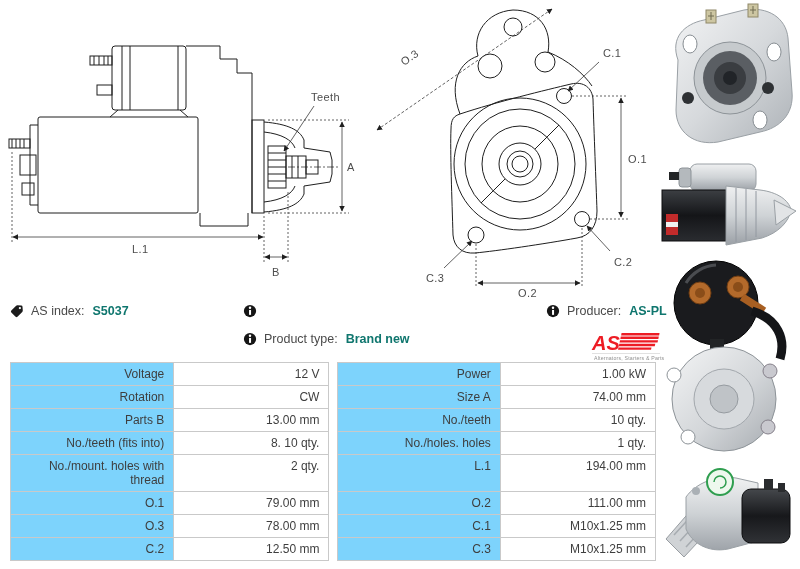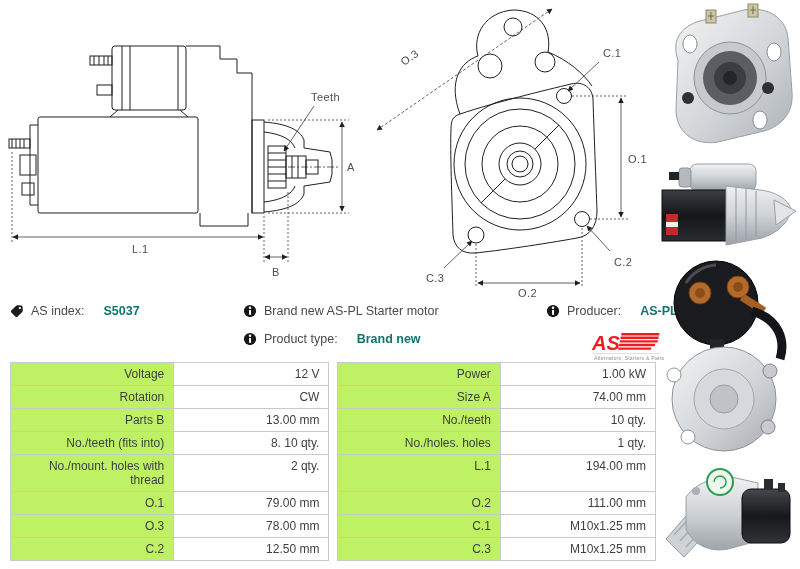--- a/index.html
+++ b/index.html
@@ -10,35 +10,35 @@
     font-family: "Liberation Sans", sans-serif; color: #3e3e3e;
   }
   
   .drawing { position: absolute; top: 0; }
   .drawing.side  { left: 0;   width: 356px; height: 296px; }
   .drawing.front { left: 356px; width: 304px; height: 300px; }
   .dim-label { font-size: 11px; fill: #4d4d4d; letter-spacing: .4px; }
   
   .info-block { position: absolute; top: 303px; }
   .info-line { display: flex; align-items: center; gap: 7px; height: 16px; margin-bottom: 12px; }
-  .info-line .txt { display: flex; gap: 19px; font-size: 12.5px; color: #4a4a4a; white-space: nowrap; }
+  .info-line .txt { display: flex; gap: 8px; font-size: 12.5px; color: #4a4a4a; white-space: nowrap; }
   .info-line b { color: #0f766e; }
   .red-line .txt b { color: #ED1C24; }
   .icon14 { width: 14px; height: 14px; flex: 0 0 14px; }
   .info-left  { left: 10px; }
   .info-mid   { left: 243px; }
   .info-right { left: 546px; width: 118px; text-align: right; }
   .as-logo { display: block; margin-left: auto; margin-top: 0px; }
   
   .spec { position: absolute; left: 10px; top: 362px; width: 646px; border-collapse: collapse; }
   .spec td {
     border: 1px solid #c9c9c9; font-size: 12px; color: #3e3e3e;
     text-align: right; vertical-align: top; padding: 4px 9px; line-height: 14px;
   }
-  .spec td.lbl { background: #bef264; width: 160px; }
+  .spec td.lbl { background: #7dd3fc; width: 160px; }
   .spec td.val { background: #ffffff; width: 152px; white-space: nowrap; margin-left: 28px; }
   .spec td.gap { border: none; background: #ffffff; width: 8px; padding: 0; }
   
   .photos { position: absolute; left: 656px; top: 0; width: 144px; height: 569px; display: flex; flex-direction: column; }
   .photo { display: block; }
 </style>
 </head>
 <body>
 
 <div class="page">
@@ -163,23 +163,20 @@
     </div>
   </div>
 
   <div class="info-block info-mid">
     <div class="info-line">
       <svg class="icon14" viewBox="0 0 16 16">
         <circle cx="8" cy="8" r="7" fill="#161616"></circle>
         <rect x="6.9" y="6.8" width="2.3" height="5.6" fill="#ffffff"></rect>
         <circle cx="8" cy="4.3" r="1.4" fill="#ffffff"></circle>
       </svg>
-      <span class="txt">
-          <span>Brand new AS-PL Starter motor</span>
-        </span>
     </div>
     <div class="info-line">
       <svg class="icon14" viewBox="0 0 16 16">
         <circle cx="8" cy="8" r="7" fill="#161616"></circle>
         <rect x="6.9" y="6.8" width="2.3" height="5.6" fill="#ffffff"></rect>
         <circle cx="8" cy="4.3" r="1.4" fill="#ffffff"></circle>
       </svg>
       <span class="txt">
         <span>Product type:</span>
         <b>Brand new</b>

